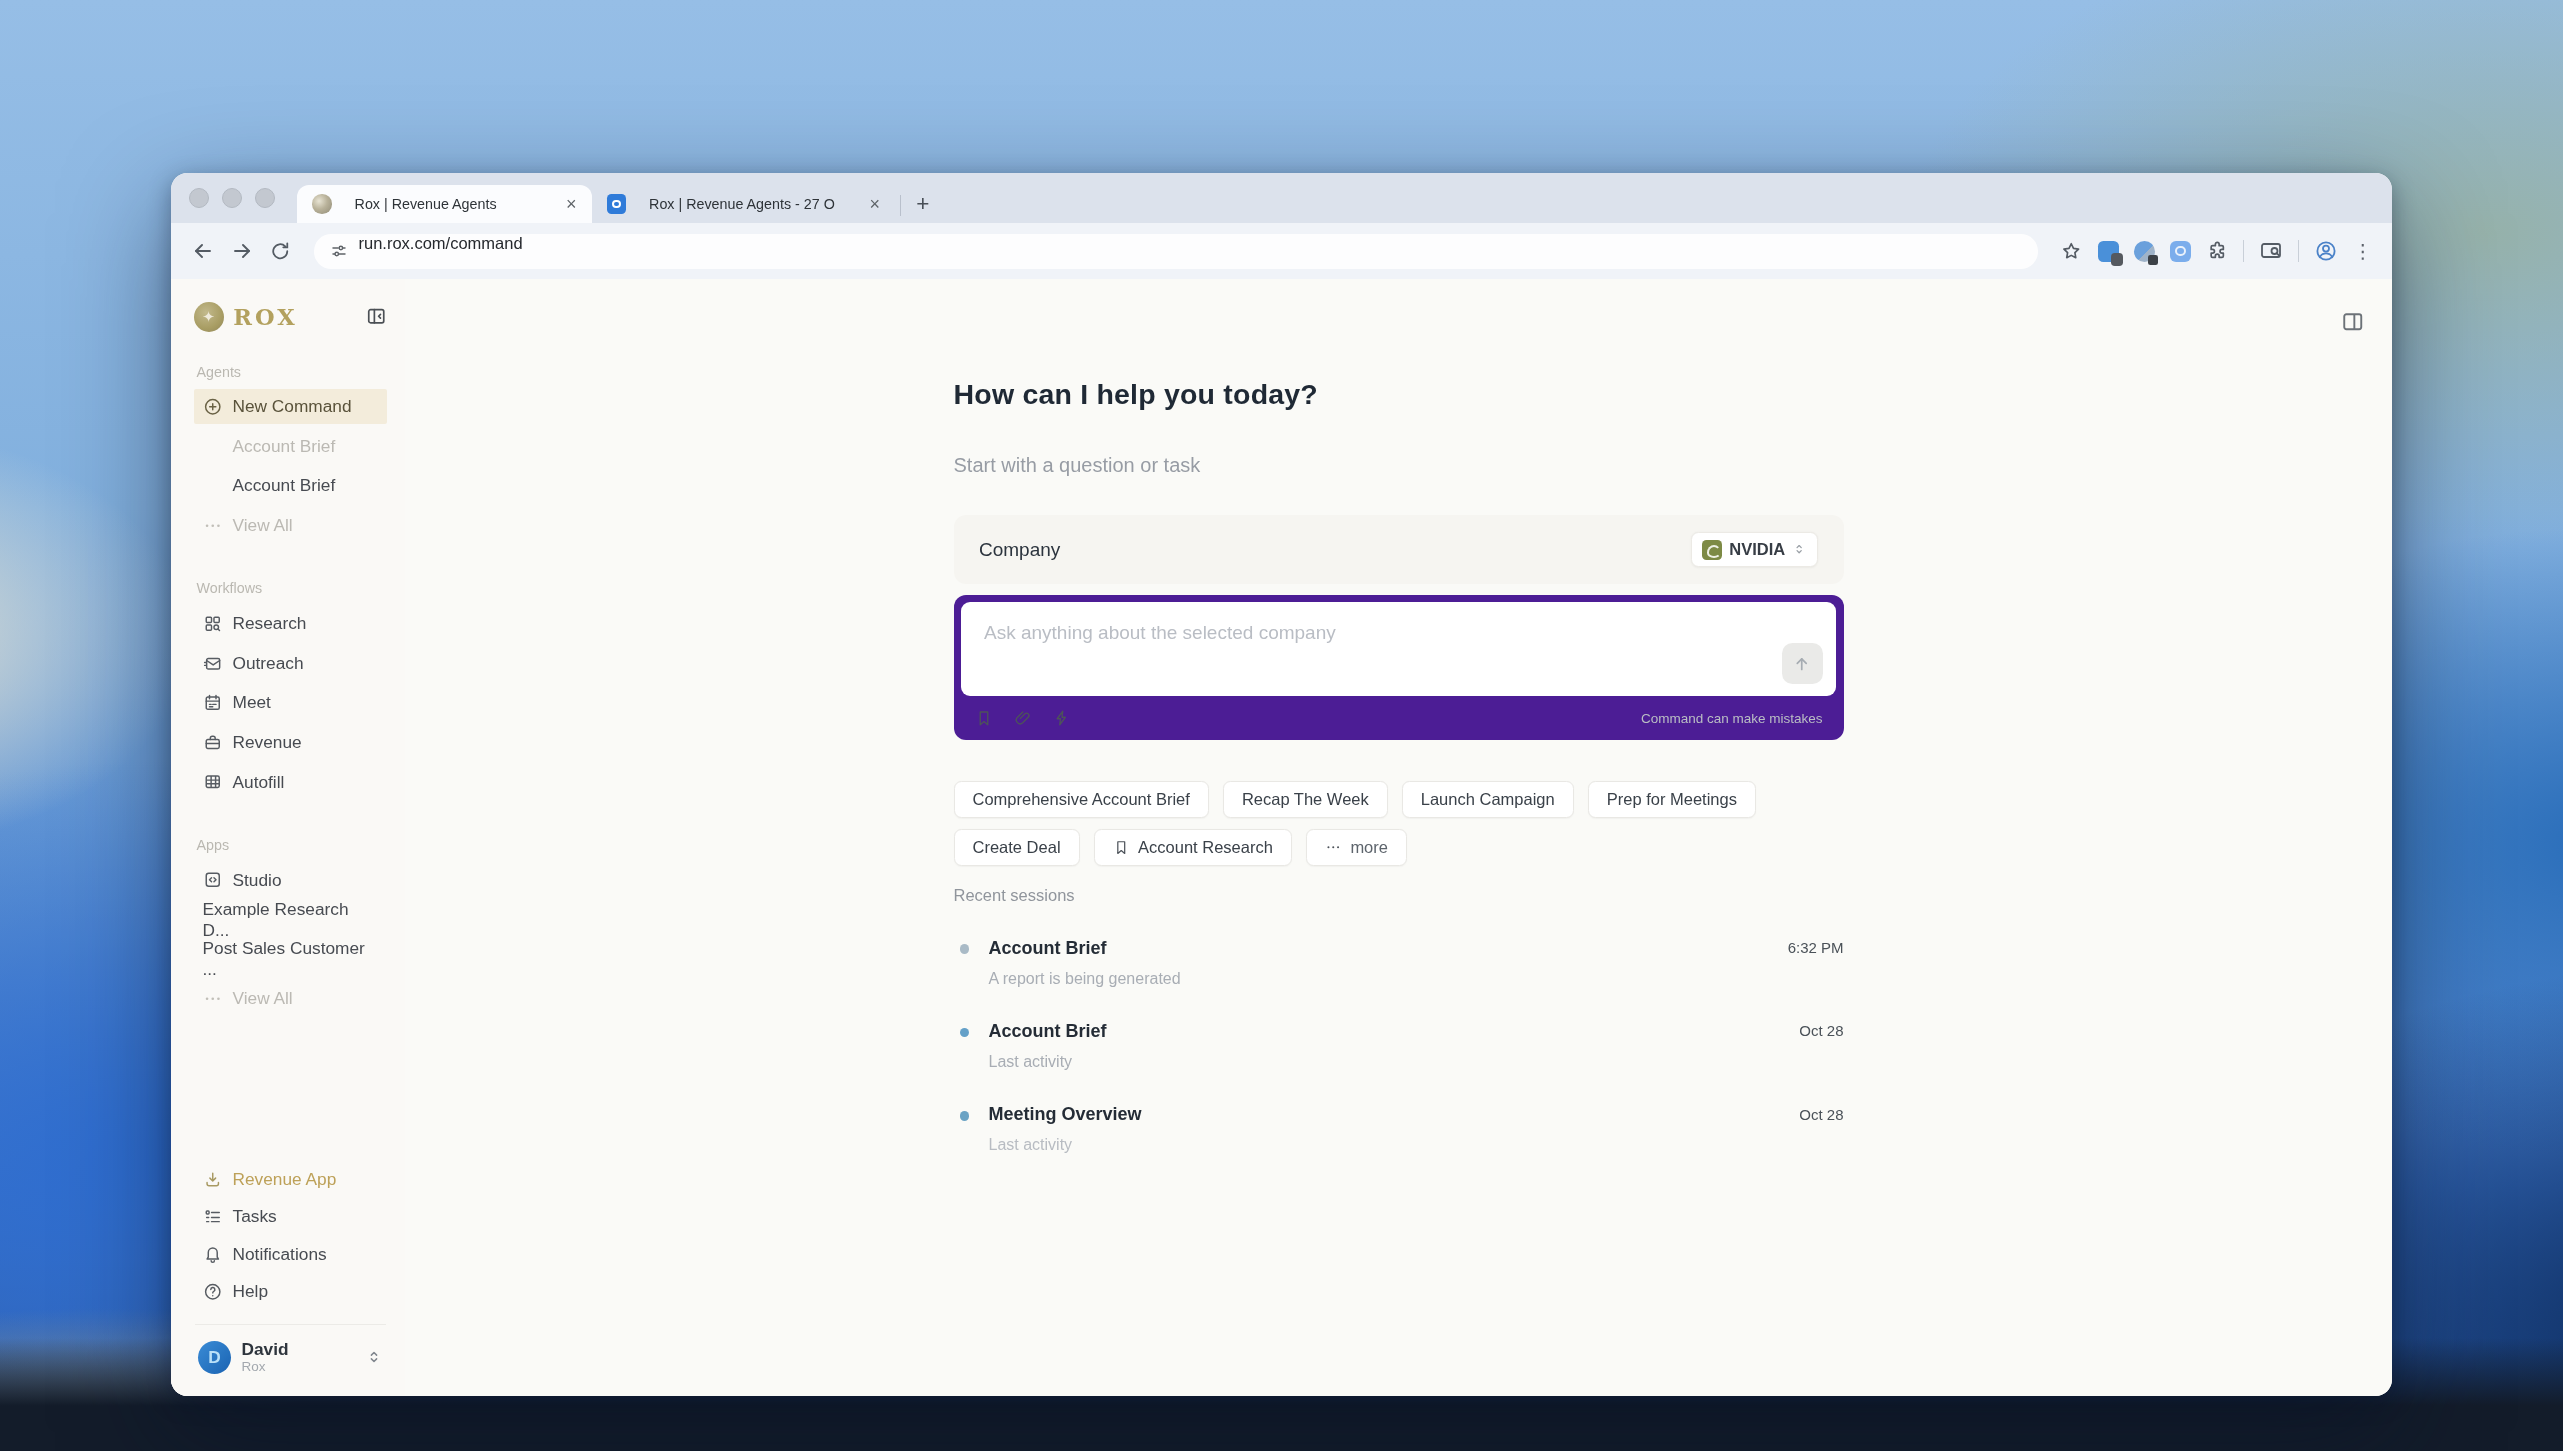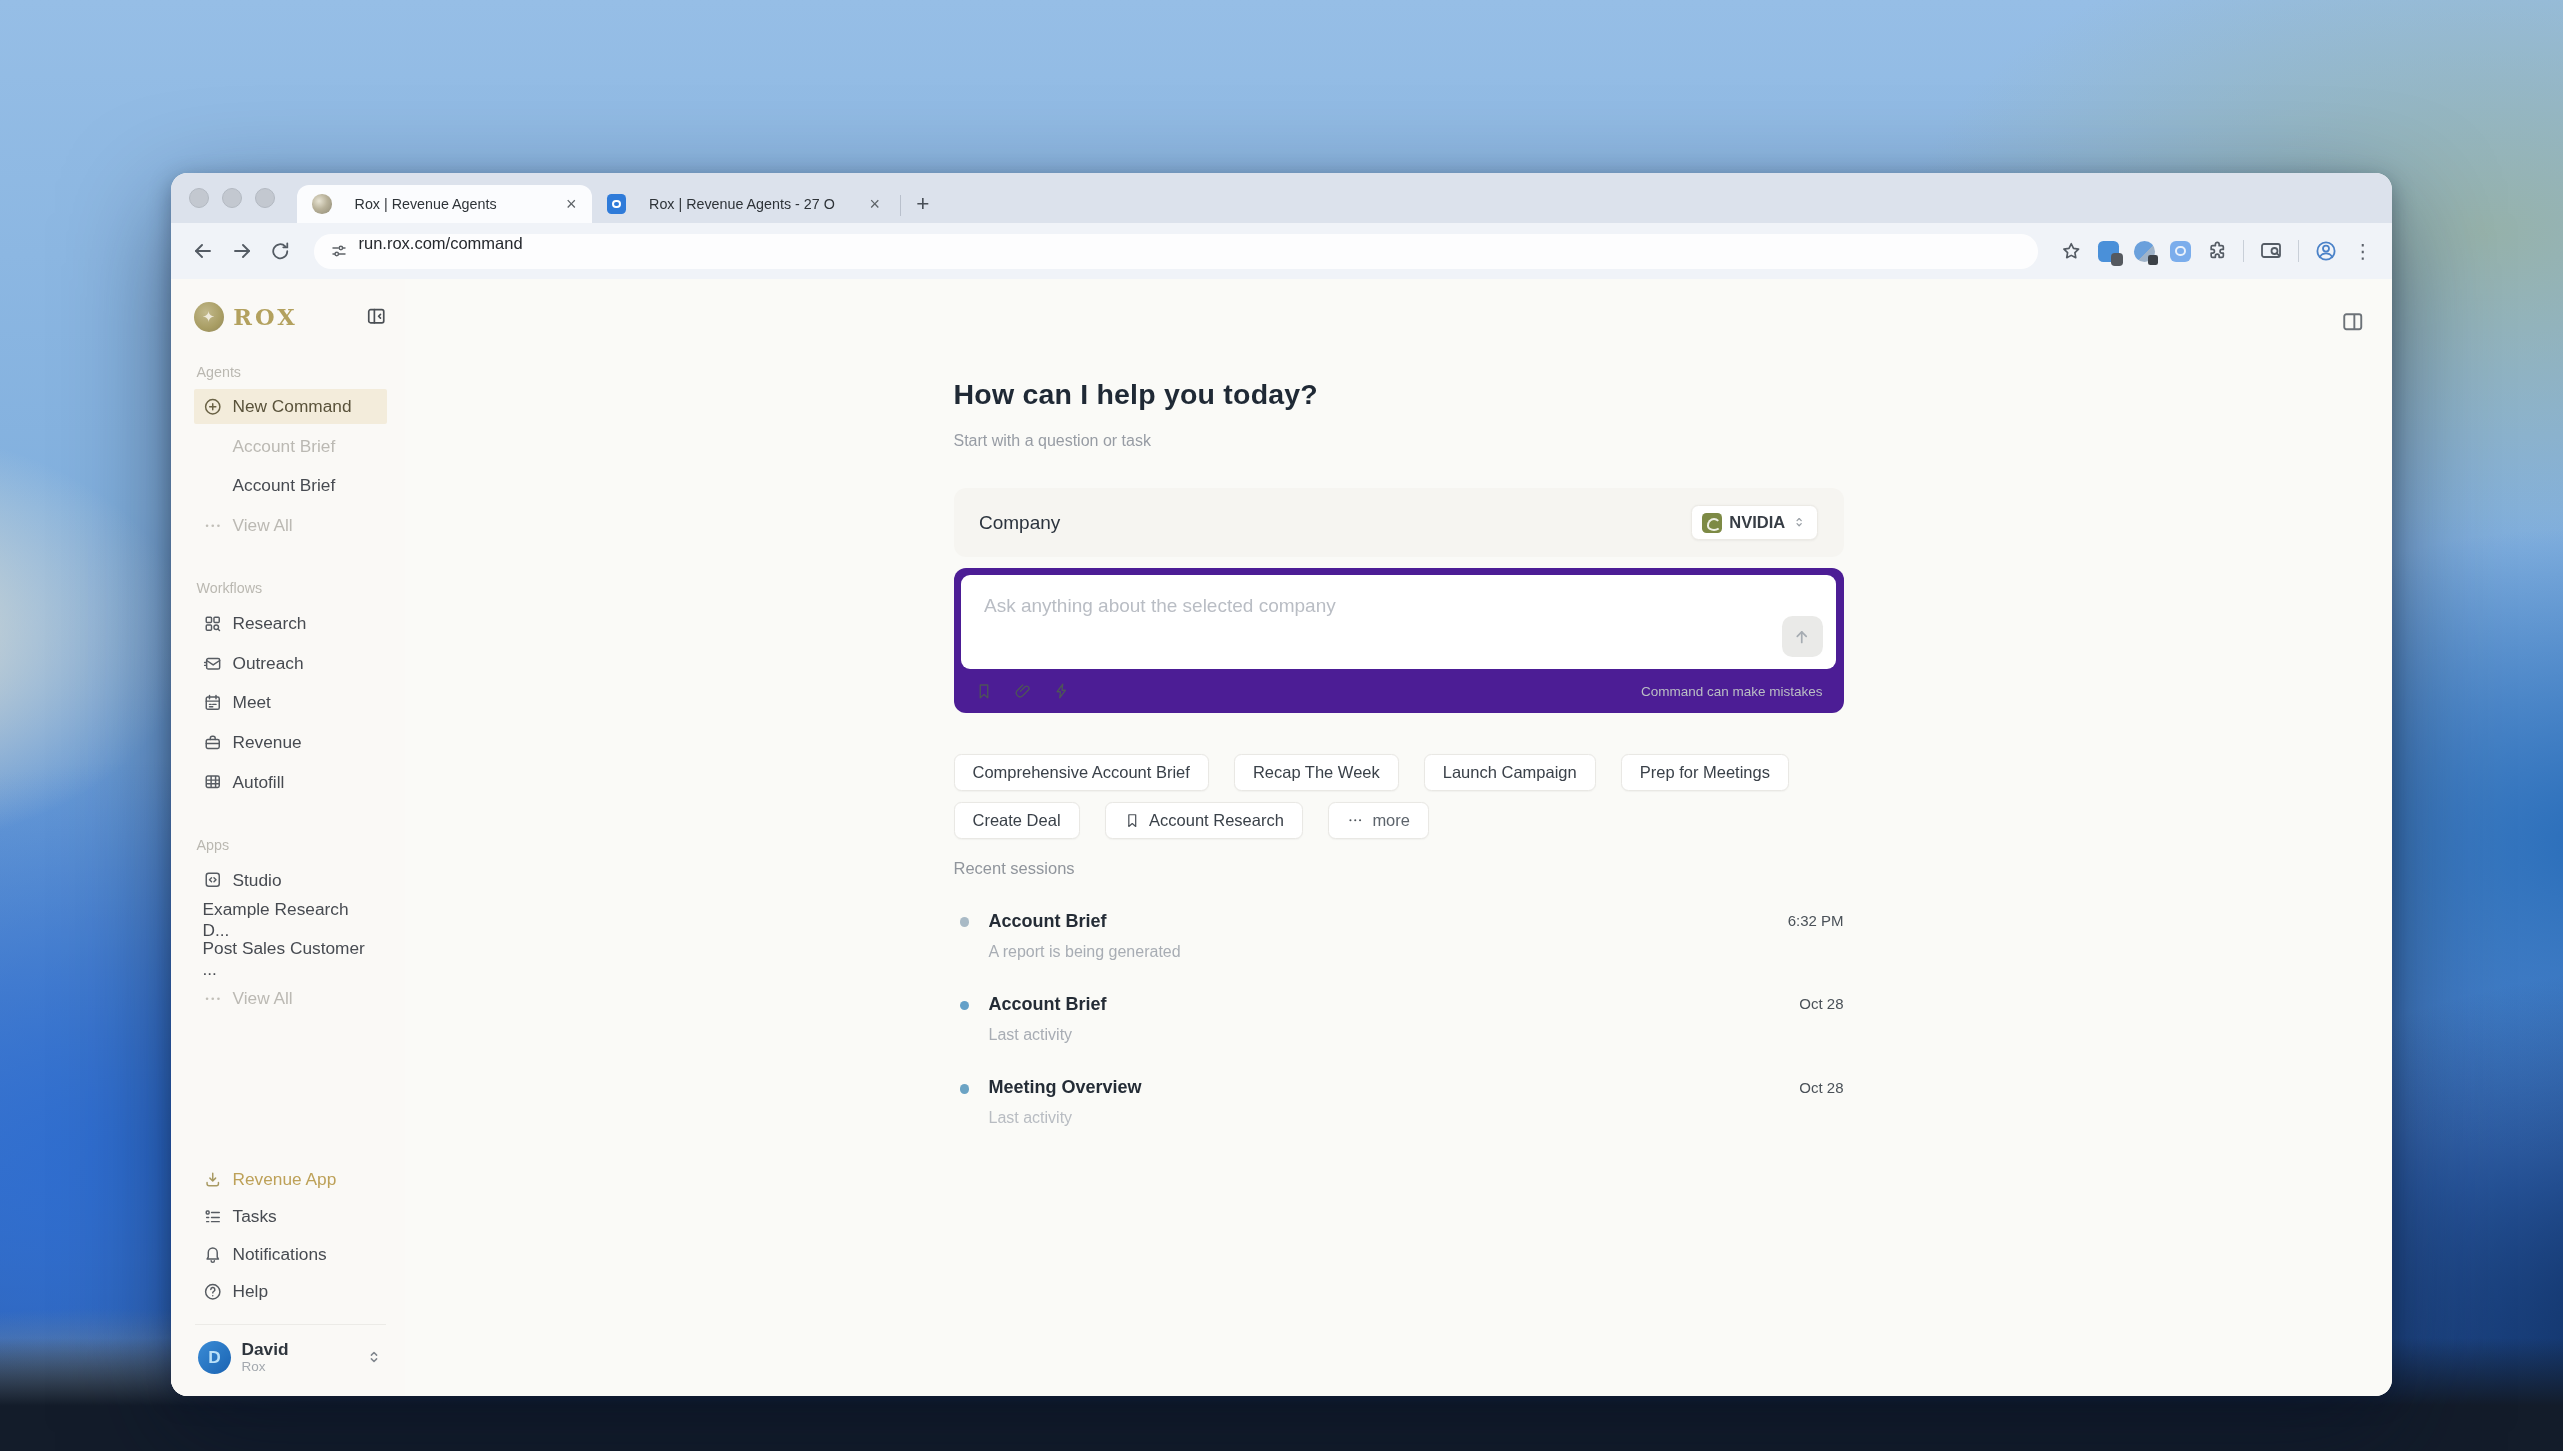--- a/index.html
+++ b/index.html
@@ -86,42 +86,42 @@
   .avatar{width:33px;height:33px;border-radius:50%;background:linear-gradient(135deg,#3a8cd6,#1a63b2);
     display:flex;align-items:center;justify-content:center;color:#b9e0f8;font-size:17.3px;font-weight:bold;flex:0 0 auto;}
   .user-name{font-size:17.3px;font-weight:600;color:#2e353d;line-height:1.15;}
   .user-org{font-size:13.5px;color:#a3a8ae;line-height:1.1;}
   .user-caret{margin-left:auto;color:#81878e;display:flex;}
   
   .main{flex:1;position:relative;overflow:hidden;}
   .panel-toggle{position:absolute;top:30px;right:27px;color:#6c7278;display:flex;}
   .column{width:890px;margin:99px auto 0;}
   .h1{font-size:28.5px;font-weight:700;color:#1f2935;letter-spacing:0.2px;}
-  .sub{margin-top:21px;font-size:16px;color:#979ca4;}
+  .sub{margin-top:43px;font-size:20px;color:#979ca4;}
   .company-card{margin-top:38px;height:69px;background:#f6f5f1;border-radius:12px;
     display:flex;align-items:center;padding:0 25.5px;box-sizing:border-box;}
   .company-label{font-size:19px;font-weight:500;color:#2c343e;}
   .company-chip{margin-left:auto;background:#fff;border:0.8px solid #eceae5;border-radius:7.5px;
     box-shadow:0 0.8px 2.3px rgba(0,0,0,.05);display:flex;align-items:center;gap:7px;padding:6.8px 10.5px;}
   .nv-logo{width:20px;height:20px;border-radius:4.5px;background:#7d8a45;position:relative;}
   .nv-logo::after{content:"";position:absolute;left:4.5px;top:5.3px;width:10.5px;height:9px;
     border:2.3px solid #eef0e4;border-radius:50% 50% 50% 50%/60% 60% 40% 40%;border-right-color:transparent;}
   .company-value{font-size:16.5px;font-weight:600;color:#373d45;}
   .chip-caret{color:#9aa0a6;display:flex;}
   .input-card{margin-top:10.5px;background:#4c1d95;border-radius:12px;padding:7.5px 7.5px 0;box-sizing:border-box;}
   .input-inner{background:#ffffff;border-radius:9px;min-height:92px;position:relative;padding:18px 68px 15px 21px;box-sizing:border-box;}
   .input-inner textarea{width:100%;height:54px;border:none;outline:none;resize:none;background:transparent;
     font-family:"Liberation Sans",sans-serif;font-size:19px;color:#333a42;}
   .input-inner textarea::placeholder{color:#b9bdc4;}
   .send-btn{position:absolute;right:13.5px;bottom:12px;width:41px;height:41px;border-radius:10.5px;
     background:#eaeae8;display:flex;align-items:center;justify-content:center;color:#a6acb2;}
   .input-footer{height:44px;display:flex;align-items:center;padding:0 13.5px;gap:21px;}
   .in-ic{color:#4d535a;display:flex;}
   .disclaimer{margin-left:auto;font-size:13.5px;color:#babec4;}
-  .chips{margin-top:41px;display:flex;gap:25px;flex-wrap:wrap;}
+  .chips{margin-top:41px;display:flex;gap:14px;flex-wrap:wrap;}
   .chips.row2{margin-top:10.5px;}
   .chip{background:#fff;border:0.8px solid #e9e8e4;border-radius:7.5px;height:35px;display:flex;align-items:center;
     gap:9px;padding:0 18px;font-size:16.5px;color:#3a4149;box-shadow:0 0.8px 1.5px rgba(0,0,0,.04);}
   .chip .ic{color:#4d535a;display:flex;}
   .chip.more{color:#5d646c;}
   .recent-label{margin-top:20px;font-size:16.5px;color:#90959c;}
   .session{position:relative;padding-left:35px;margin-top:33px;}
   .session:first-of-type{margin-top:30px;}
   .s-dot{position:absolute;left:6px;top:6.8px;width:9.8px;height:9.8px;border-radius:50%;}
   .s-title{font-size:18px;font-weight:600;color:#242c36;}

